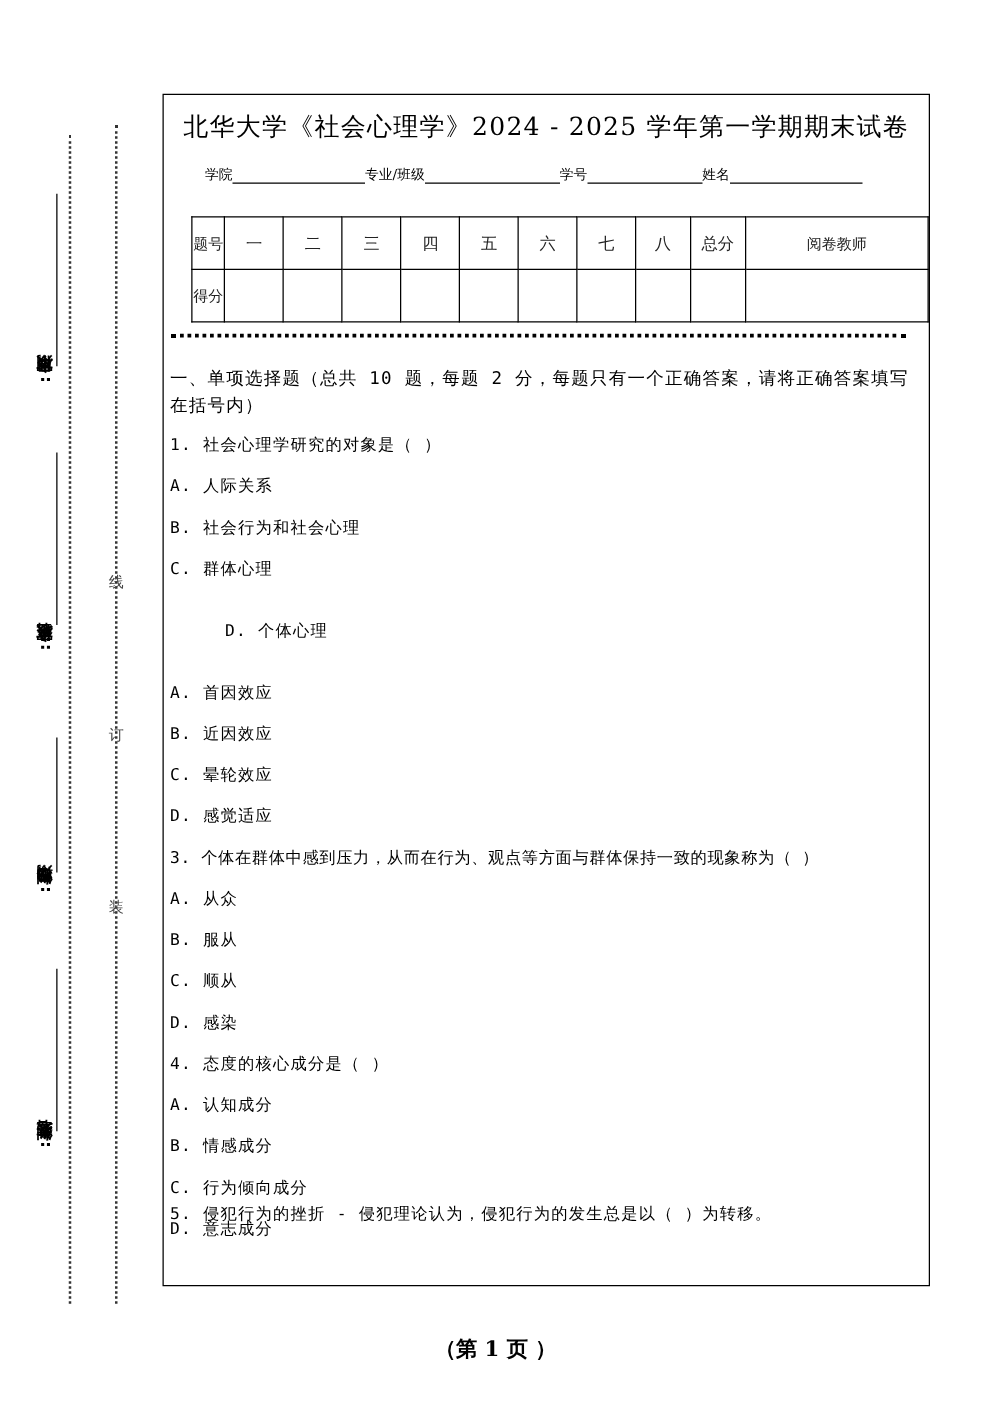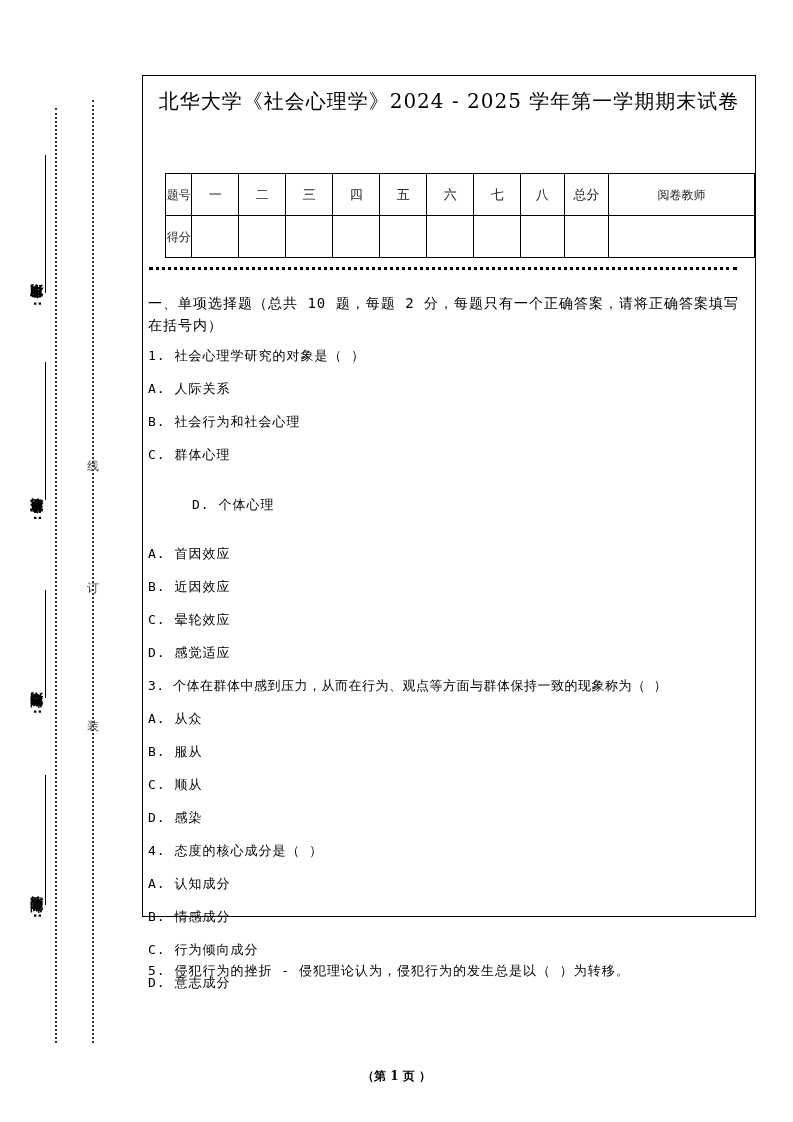--- a/index.html
+++ b/index.html
@@ -6,38 +6,38 @@
   body { width: 793px; height: 1122px; position: relative; overflow: hidden;
          font-family: "DejaVu Sans", sans-serif; color: #000; }
   .side { position: absolute; top: 0; left: 0; width: 130px; height: 1122px; }
   .dotline { position: absolute; width: 0; border-left: 2px dotted #333; }
   .sideline { position: absolute; width: 0; border-left: 1px solid #000; }
   .vlabel { position: absolute; writing-mode: vertical-rl; transform: rotate(180deg);
             font-family: "DejaVu Sans", sans-serif; font-weight: bold; font-size: 13px;
             letter-spacing: 1px; line-height: 14px; }
   .binding { position: absolute; writing-mode: vertical-rl; font-family: "DejaVu Serif", serif;
              font-size: 12px; color: #444; background: #fff; line-height: 12px; }
-  .frame { position: absolute; left: 130px; top: 75px; width: 614px; height: 842px;
-           border: 1px solid #000; box-sizing: border-box; margin-left: 12px; }
+  .frame { position: absolute; left: 130px; top: 75px; width: 614px; height: 954px;
+           border: 1px solid #000; box-sizing: border-box; }
   .title { position: absolute; left: 0; right: 0; top: 12px; text-align: center;
            font-family: "DejaVu Serif", serif; font-size: 20px; letter-spacing: 1px; }
   .infoline { position: absolute; left: 33px; top: 56px; font-family: "DejaVu Serif", serif;
               font-size: 11px; display: flex; align-items: flex-end; }
   .infoline .blank { display: inline-block; border-bottom: 1px solid #000; height: 12px; }
   table.score { position: absolute; left: 22px; top: 97px; border-collapse: collapse;
                 font-family: "DejaVu Serif", serif; font-size: 13px; padding-left: 20px; }
   table.score td { border: 1px solid #000; text-align: center; padding: 0; color: #222; }
   .dots { position: absolute; left: 6px; right: 18px; top: 191px; border-top: 3px dotted #000; }
   .q { position: absolute; left: 5px; font-family: "DejaVu Sans Mono", monospace; font-size: 13px;
        letter-spacing: 1px; white-space: nowrap; }
   .section { position: absolute; left: 5px; top: 216px; width: 600px;
              font-family: "DejaVu Sans Mono", monospace; font-size: 14px; line-height: 22px;
              letter-spacing: 1px; }
   .footer { position: absolute; top: 1068px; left: 0; width: 793px; text-align: center;
-            font-family: "DejaVu Serif", serif; font-weight: bold; font-size: 12px; }
+            font-family: "DejaVu Serif", serif; font-weight: bold; font-size: 17px; }
 </style>
 </head>
 <body>
 
 <div class="side">
   <div class="dotline" style="left:55px; top:108px; height:935px;"></div>
   <div class="dotline" style="left:92px; top:100px; height:943px;"></div>
 
   <div class="sideline" style="left:45px; top:155px; height:138px;"></div>
   <div class="vlabel" style="left:30px; top:300px;">审核日期:</div>
@@ -49,20 +49,30 @@
   <div class="vlabel" style="left:30px; top:912px;">制卷人签名:</div>
 
   <div class="binding" style="left:87px; top:450px;">线</div>
   <div class="binding" style="left:87px; top:572px;">订</div>
   <div class="binding" style="left:87px; top:710px;">装</div>
 </div>
 
 <div class="frame">
   <div class="title">北华大学《社会心理学》2024 - 2025 学年第一学期期末试卷</div>
 
+  <div class="infoline">
+    <span>学院</span>
+    <span class="blank" style="width:106px;"></span>
+    <span>专业/班级</span>
+    <span class="blank" style="width:108px;"></span>
+    <span>学号</span>
+    <span class="blank" style="width:92px;"></span>
+    <span>姓名</span>
+    <span class="blank" style="width:106px;"></span>
+  </div>
 
   <table class="score">
     <tbody>
         <tr style="height:42px;">
       <td style="width:27px; font-size:12px; line-height:18px;">题号</td>
       <td style="width:50px;">一</td>
       <td style="width:50px;">二</td>
       <td style="width:50px;">三</td>
       <td style="width:50px;">四</td>
       <td style="width:50px;">五</td>

